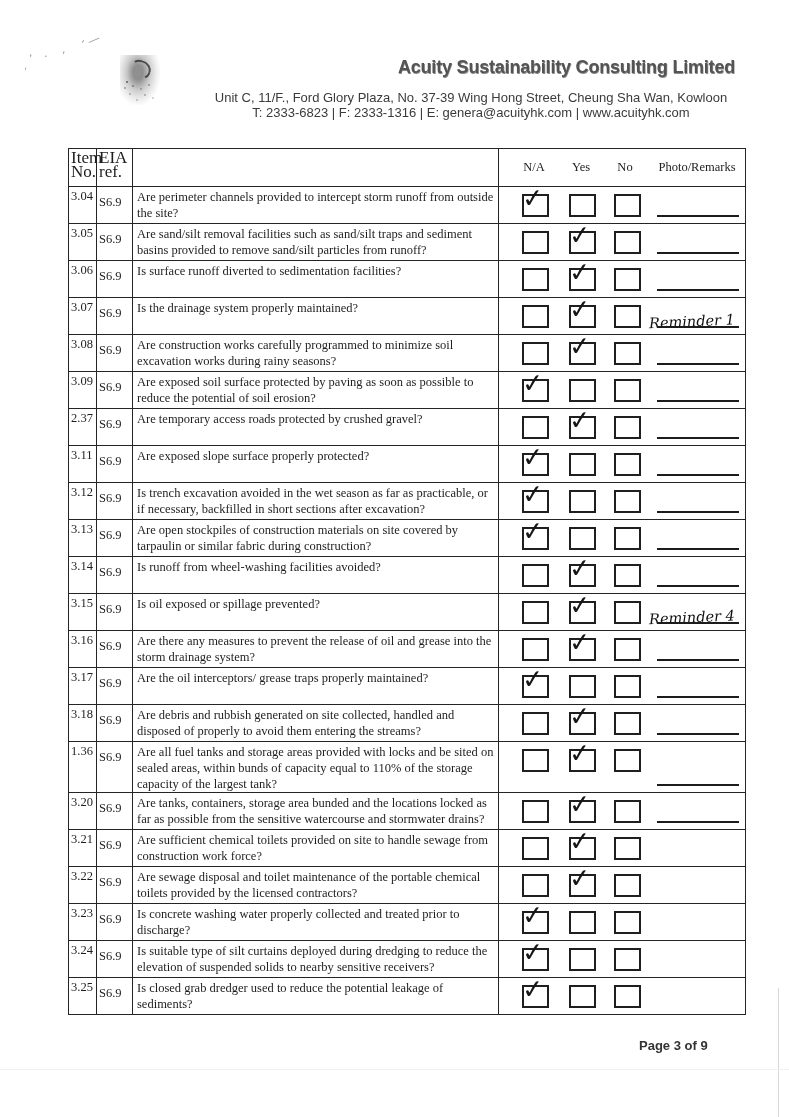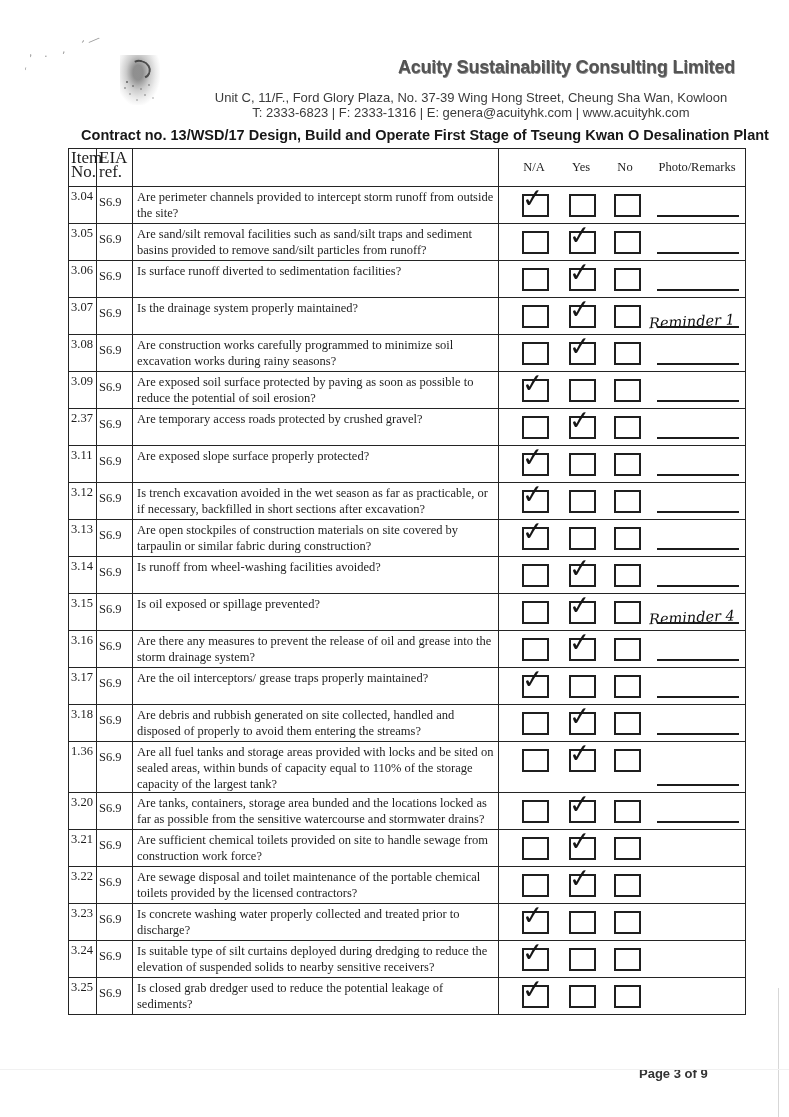--- a/index.html
+++ b/index.html
@@ -104,21 +104,21 @@
   }
   .remark-text{
     position:absolute;left:150px;bottom:5px;width:100px;
     font-family:"DejaVu Serif",serif;font-style:italic;font-size:14.5px;color:#101010;
     transform:rotate(-2.5deg);white-space:nowrap;
   }
 
   
   .page-footer{
     position:absolute;left:639px;top:1038px;
-    font-family:"Liberation Sans", sans-serif;font-weight:700;font-size:13px;color:#333;margin-top:28px;
+    font-family:"Liberation Sans", sans-serif;font-weight:700;font-size:13px;color:#333;
   }
   .scan-edge-v{position:absolute;left:778px;top:988px;width:1px;height:129px;background:#d7d7d7;}
   .scan-edge-h{position:absolute;left:0;top:1069px;width:789px;height:1px;background:#f1f1f1;}
 </style>
 </head>
 <body>
 
 <div class="sheet">
 
   <span class="scribble s1">‚</span>
@@ -128,21 +128,20 @@
   <span class="scribble s5">⁄</span>
   <span class="scribble s6">ˏ</span>
 
   <div class="stamp"></div>
 
   <div class="company">Acuity Sustainability Consulting Limited</div>
   <div class="addr-block">
     <div class="addr-line">Unit C, 11/F., Ford Glory Plaza, No. 37-39 Wing Hong Street, Cheung Sha Wan, Kowloon</div>
     <div class="addr-line">T: 2333-6823  |  F: 2333-1316  |  E: genera@acuityhk.com  |  www.acuityhk.com</div>
   </div>
-  <div class="contract-title">Contract no. 13/WSD/17 Design, Build and Operate First Stage of Tseung Kwan O Desalination Plant</div>
 
   <table class="checklist">
     <colgroup>
         <col class="c1">
         <col class="c2">
         <col class="c3">
         <col class="c4">
       </colgroup>
     <thead>
       <tr class="hdr">

